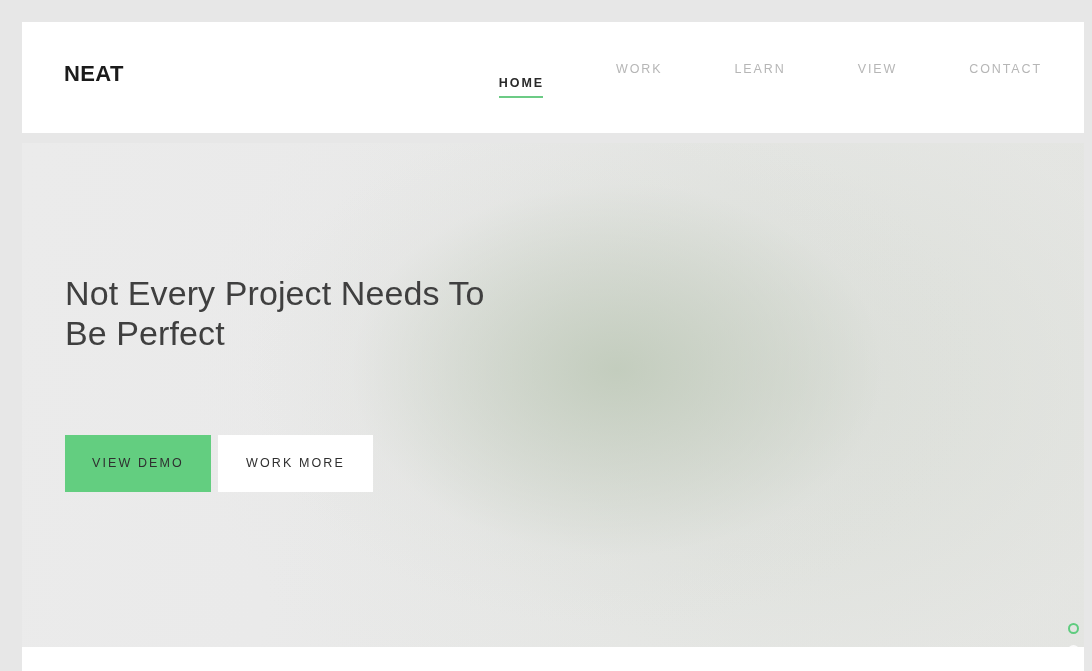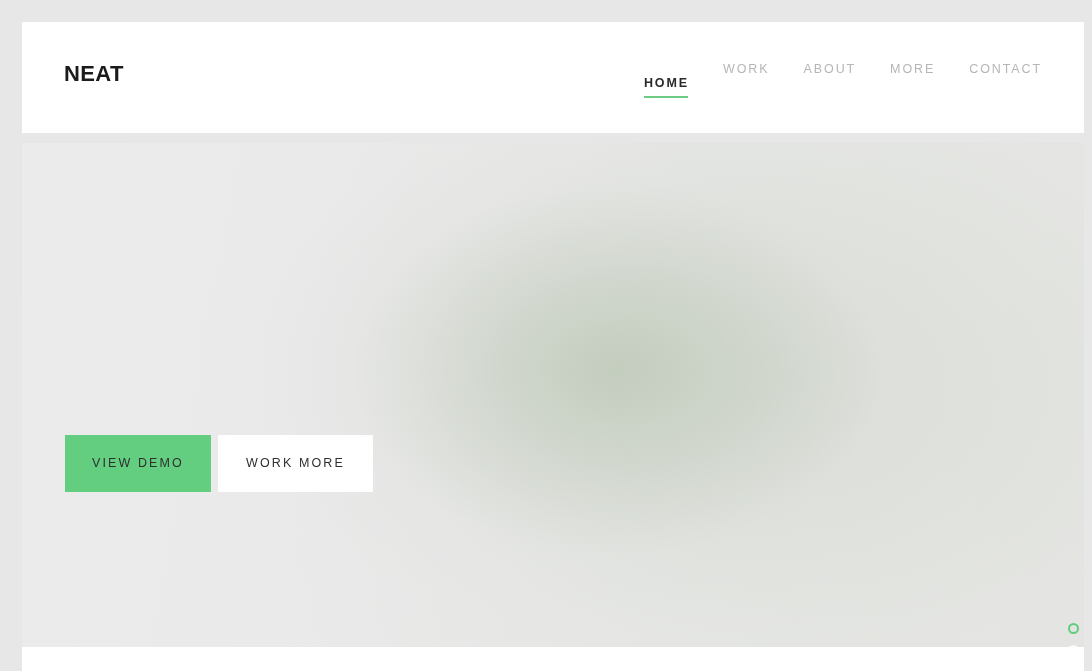--- a/index.html
+++ b/index.html
@@ -55,21 +55,21 @@
     gap: 0;
   }
 
   .nav-item {
     position: relative;
     font-size: 12.5px;
     letter-spacing: 1.9px;
     color: #b6b6b6;
     text-decoration: none;
     padding: 0 0 9px 0;
-    margin-left: 34px;
+    margin-left: 72px;
     display: inline-block;
     line-height: 1;
     white-space: nowrap;
   }
   .main-nav .nav-item:first-child { margin-left: 0; margin-top: 27px; }
 
   .nav-item.active {
     color: #2a2a2a;
     font-weight: bold;
   }
@@ -214,29 +214,30 @@
 <body>
 
 <div class="page">
 
   <header class="site-header">
     <a class="brand" href="#">NEAT</a>
 
     <nav class="main-nav">
       <a class="nav-item active" href="#">HOME</a>
       <a class="nav-item" href="#">WORK</a>
-      <a class="nav-item" href="#">ABOUT</a>
-      <a class="nav-item" href="#">MORE</a>
+      <a class="nav-item" href="#">LEARN</a>
+      <a class="nav-item" href="#">VIEW</a>
       <a class="nav-item" href="#">CONTACT</a>
     </nav>
   </header>
 
   <section class="hero">
     <div class="hero-inner">
 
+      <h1 class="hero-title">Not Every Project Needs To Be Perfect</h1>
 
 
       <div class="hero-actions">
         <a class="btn btn-primary" href="#">VIEW DEMO</a>
         <a class="btn btn-secondary" href="#">WORK MORE</a>
       </div>
 
     </div>
 
     <div class="slider-dots">

